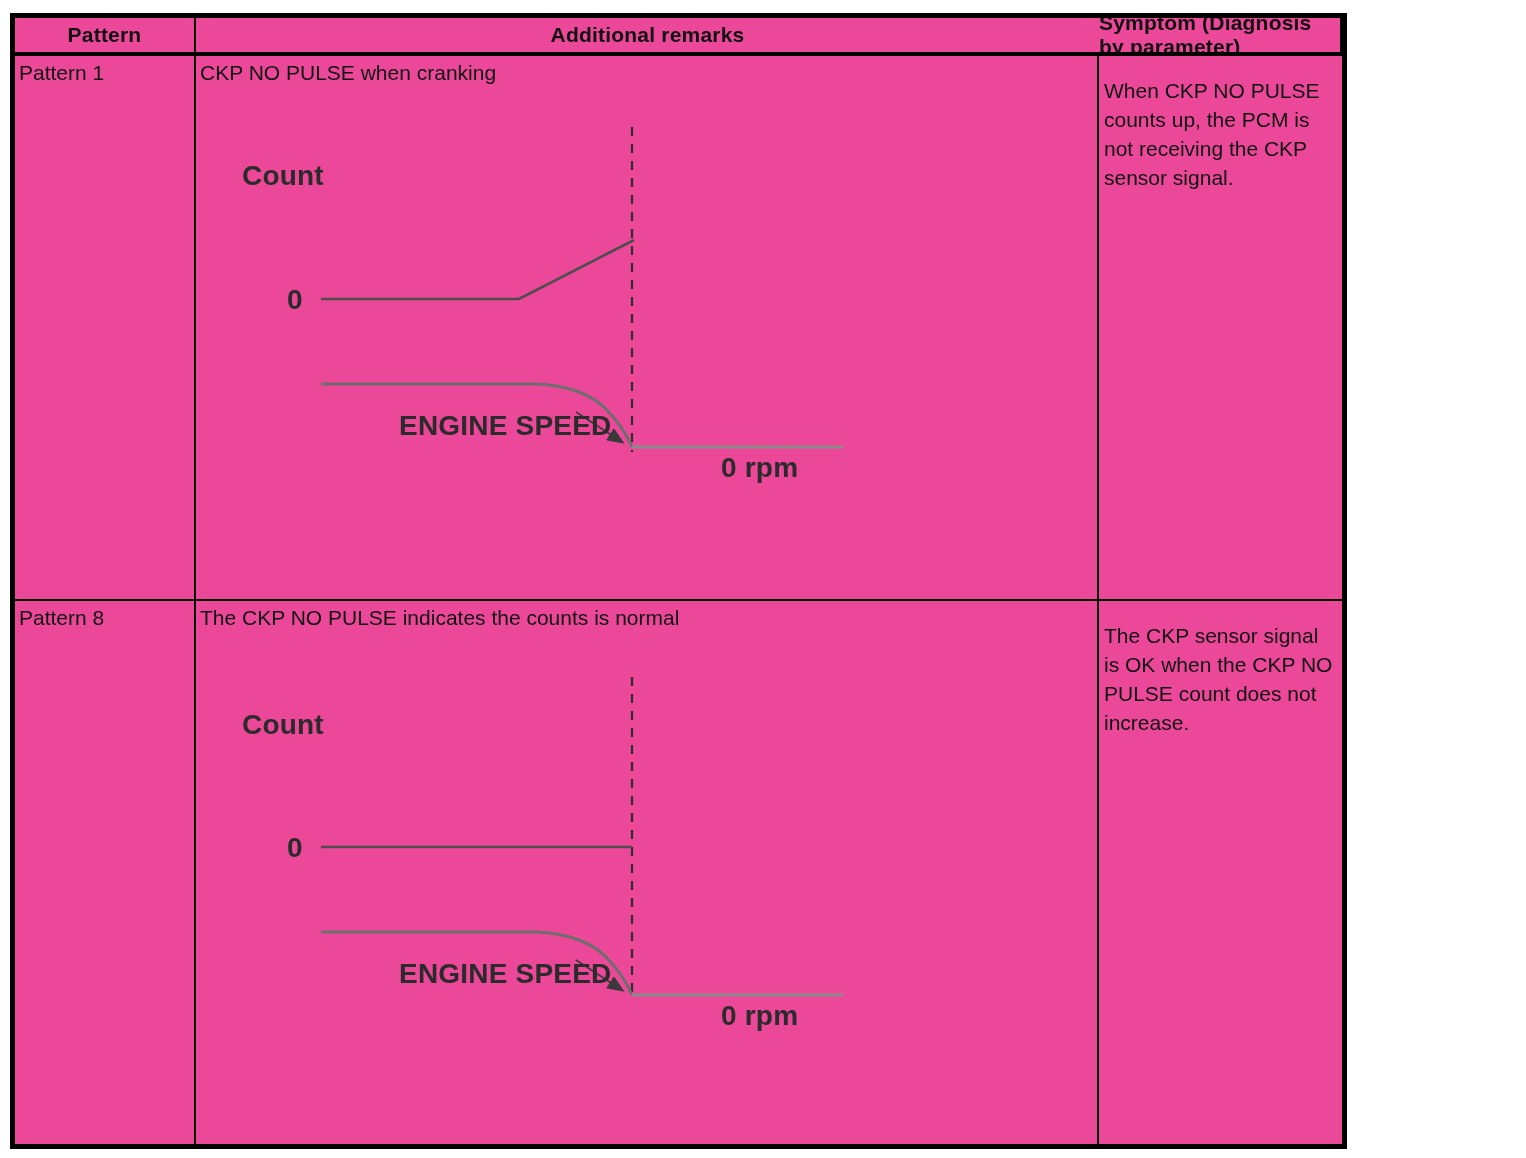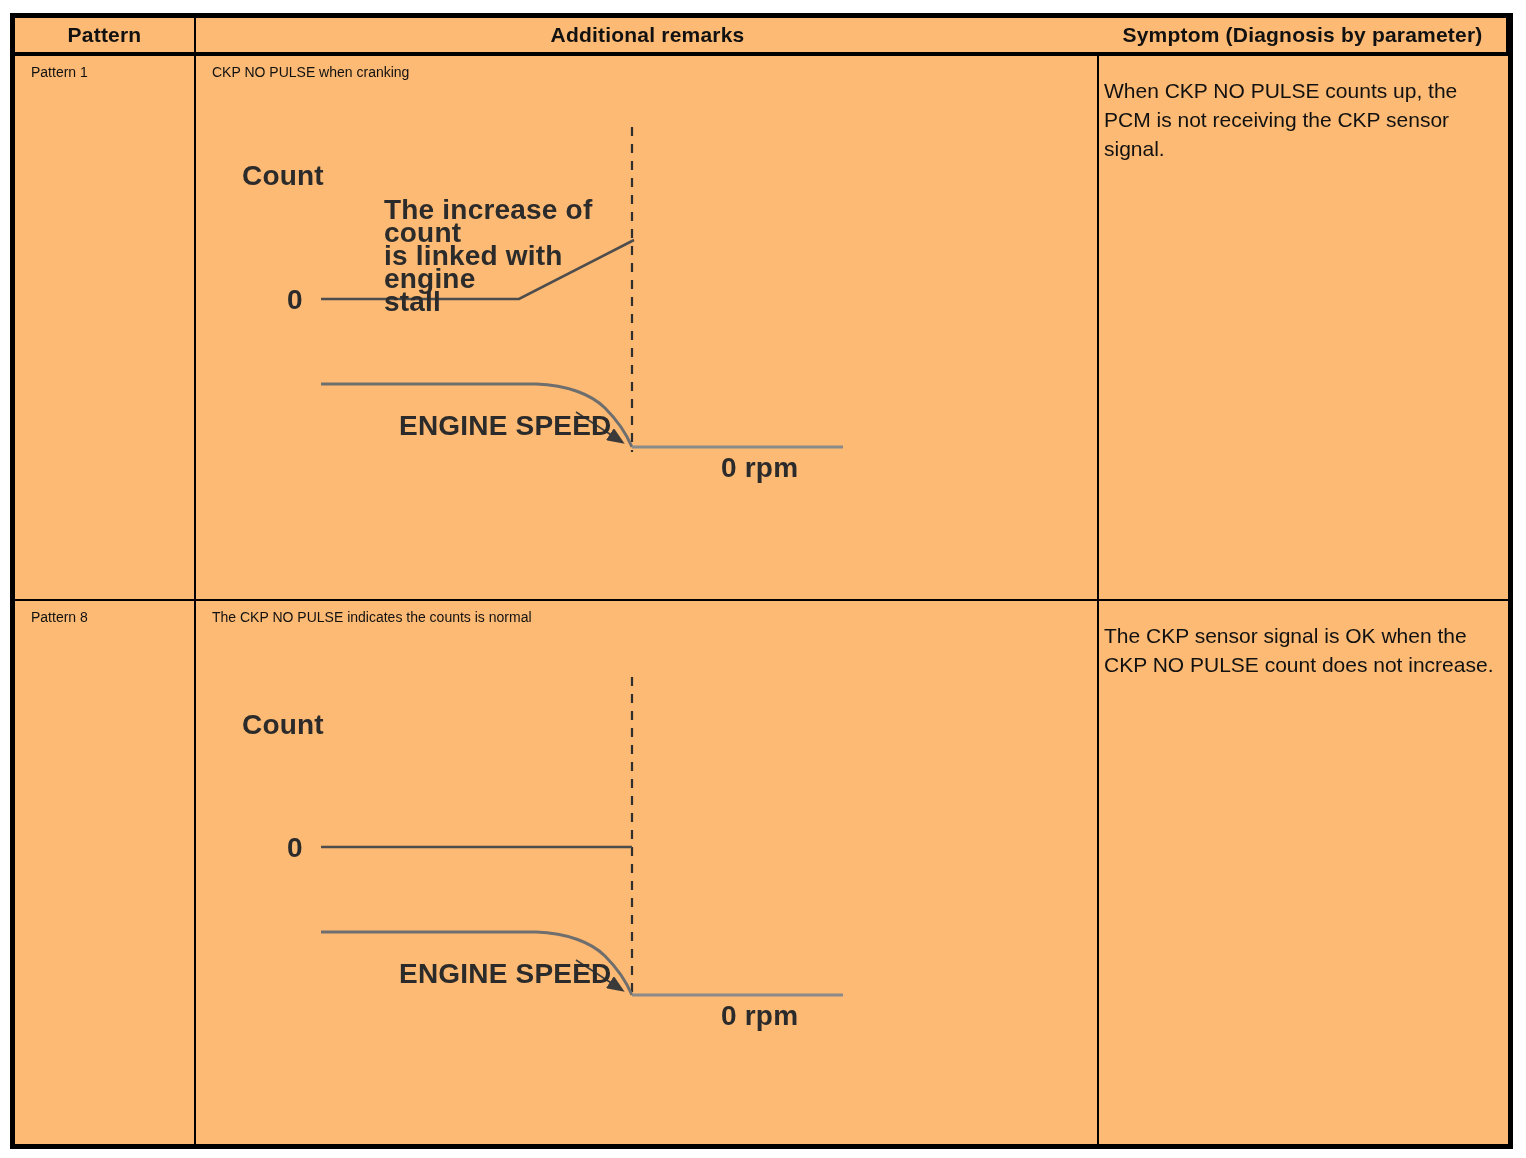--- a/index.html
+++ b/index.html
@@ -13,49 +13,49 @@
     position: relative;
     width: 1526px;
     height: 1158px;
     background: #ffffff;
     overflow: hidden;
   }
   .tbl {
     position: absolute;
     left: 10px;
     top: 13px;
-    width: 1503px;
+    width: 1337px;
     height: 1136px;
     border: 5px solid #000000;
     box-sizing: border-box;
     display: grid;
     grid-template-columns: 181px 903px auto;
     grid-template-rows: 38px 545px auto;
-    background: #fdba74;
+    background: #ec4899;
   }
   .cell {
     box-sizing: border-box;
     overflow: hidden;
     position: relative;
   }
   .col-a, .col-b { border-right: 2px solid #000000; }
   .hdr {
     border-bottom: 4px solid #000000;
     font-weight: bold;
     font-size: 21px;
     display: flex;
     align-items: center;
     justify-content: center;
     letter-spacing: 0.2px;
   }
   .body-row1 { border-bottom: 2px solid #000000; }
   .txt-cell {
-    font-size: 14px;
+    font-size: 21px;
     line-height: 27px;
-    padding: 3px 4px 0 16px;
+    padding: 3px 4px 0 4px;
   }
   .remarks-cell {
     font-size: 21px;
     line-height: 29px;
     padding: 20px 6px 0 5px;
   }
   .diag-svg {
     position: absolute;
     left: 0;
     top: 0;
@@ -105,23 +105,20 @@
 
         <path d="M125,243 L323,243 L438,184" fill="none" stroke="#4d4d4d" stroke-width="2.6"></path>
 
         <path d="M125,328 L340,328 C372,329 396,339 409,352 C421,364 430,377 436,391" fill="none" stroke="#6e6e6e" stroke-width="3"></path>
 
         <line x1="436" y1="391" x2="647" y2="391" stroke="#8a8a8a" stroke-width="3.2"></line>
 
         <line x1="380" y1="356" x2="426" y2="386" stroke="#3a3a3a" stroke-width="1.6" marker-end="url(#ah1)"></line>
       </svg>
       <div class="diag-label" style="left:46px; top:108px;">Count</div>
-      <div class="diag-label" style="left:188px; top:142px; width:260px;">The increase of count
-is linked with engine
-stall</div>
       <div class="diag-label" style="left:91px; top:232px;">0</div>
       <div class="diag-label" style="left:203px; top:358px;">ENGINE SPEED</div>
       <div class="diag-label" style="left:525px; top:400px;">0 rpm</div>
     </div>
 
     <div class="cell body-row1 remarks-cell">
       <span>When CKP NO PULSE counts up, the PCM is not receiving the CKP sensor signal.</span>
     </div>
 
     <div class="cell col-a txt-cell">

